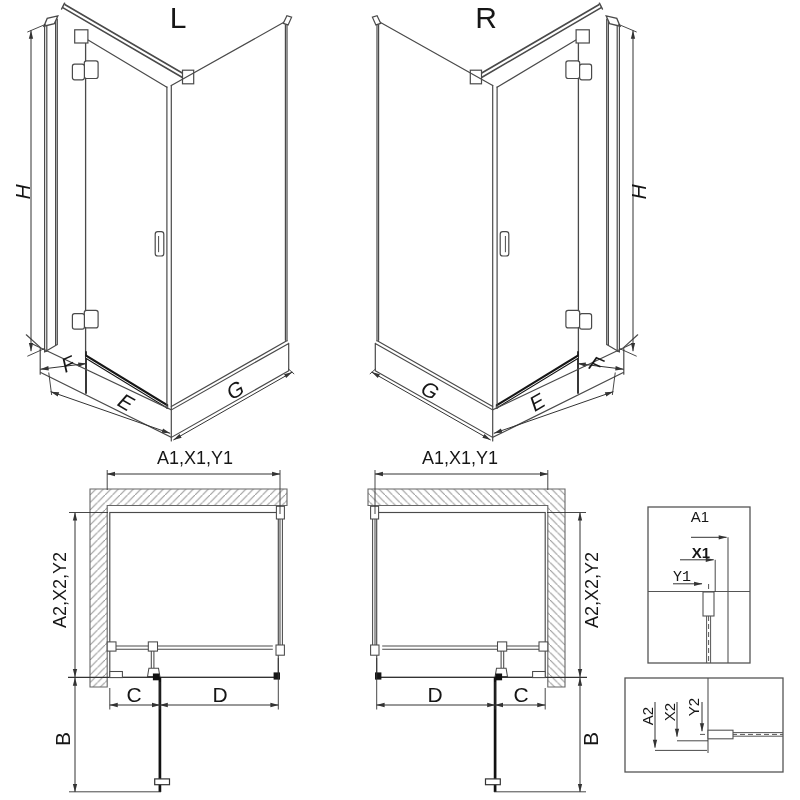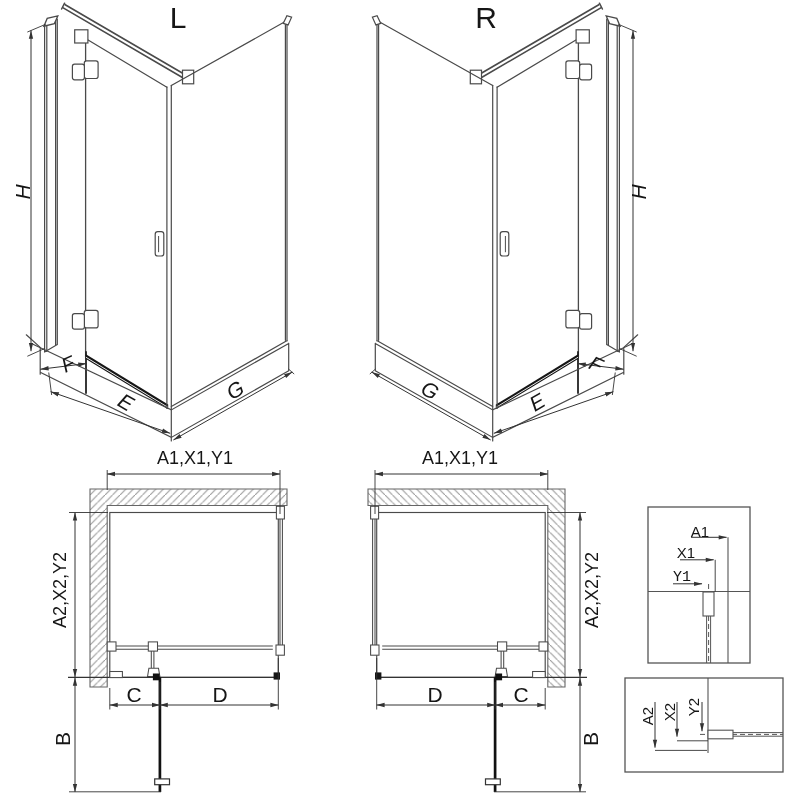--- a/index.html
+++ b/index.html
@@ -165,21 +165,21 @@
 <div class="lbl dim" style="left:134px;top:694px;">C</div>
 <div class="lbl dim" style="left:220px;top:694px;">D</div>
 <div class="lbl dim" style="left:62px;top:739px;transform:translate(-50%,-50%) rotate(-90deg);">B</div>
 
 <div class="lbl grp" style="left:460px;top:458px;">A1,X1,Y1</div>
 <div class="lbl grp" style="left:592px;top:590px;transform:translate(-50%,-50%) rotate(-90deg);">A2,X2,Y2</div>
 <div class="lbl dim" style="left:435px;top:694px;">D</div>
 <div class="lbl dim" style="left:521px;top:694px;">C</div>
 <div class="lbl dim" style="left:590px;top:739px;transform:translate(-50%,-50%) rotate(-90deg);">B</div>
 
-<div class="lbl det" style="left:700px;top:531px;">A1</div>
-<div class="lbl det" style="left:686px;top:552px;">X1</div>
+<div class="lbl det" style="left:700px;top:516px;">A1</div>
+<div class="lbl det" style="left:701px;top:552px;font-weight:bold;">X1</div>
 <div class="lbl det" style="left:682px;top:577px;font-family:Liberation Mono, monospace;">Y1</div>
 
 <div class="lbl det" style="left:647px;top:716px;transform:translate(-50%,-50%) rotate(-90deg);">A2</div>
 <div class="lbl det" style="left:669px;top:712px;transform:translate(-50%,-50%) rotate(-90deg);">X2</div>
 <div class="lbl det" style="left:693px;top:707px;transform:translate(-50%,-50%) rotate(-90deg);">Y2</div>
 
 </div>
 
 </body></html>

